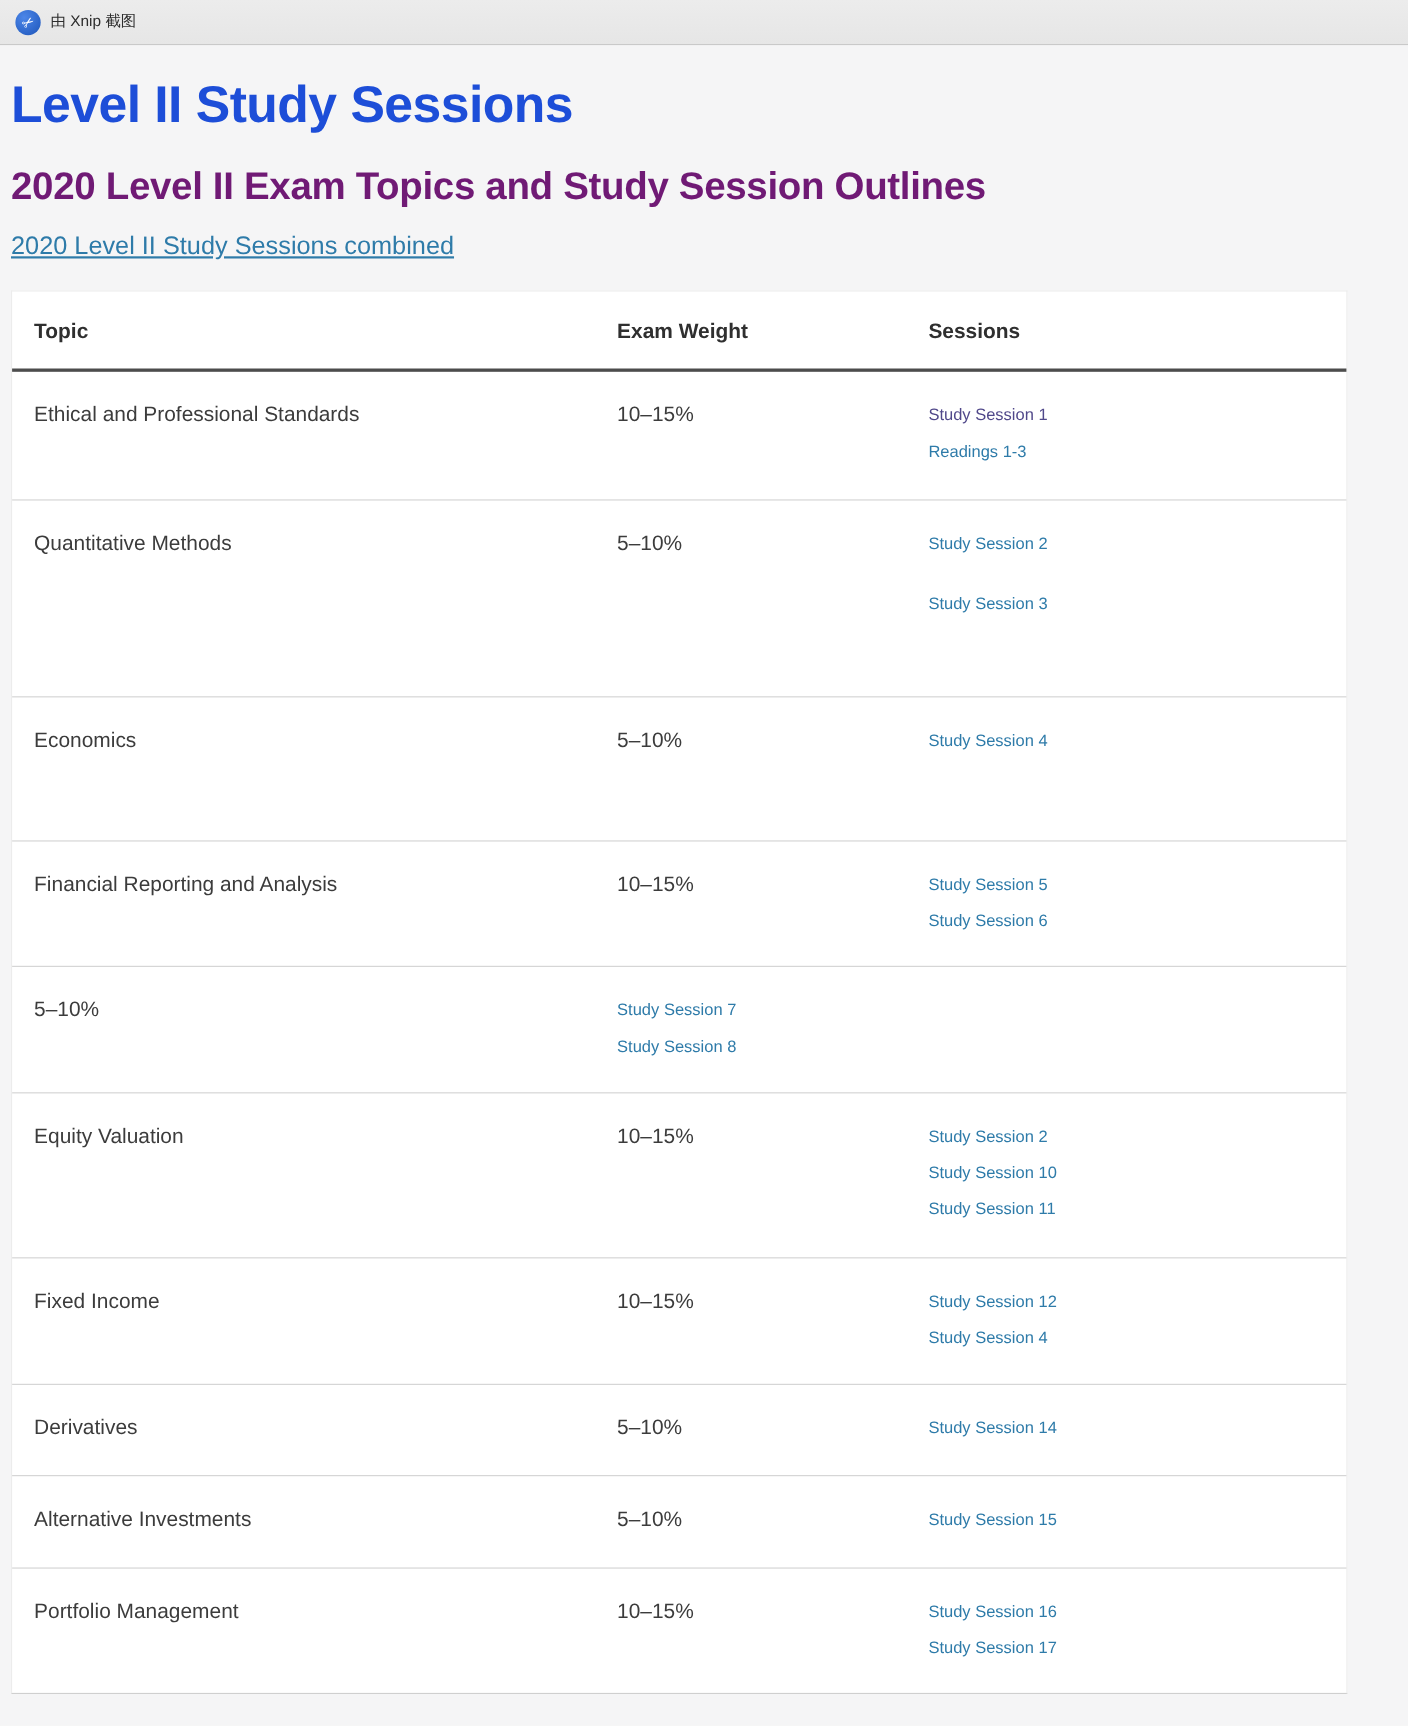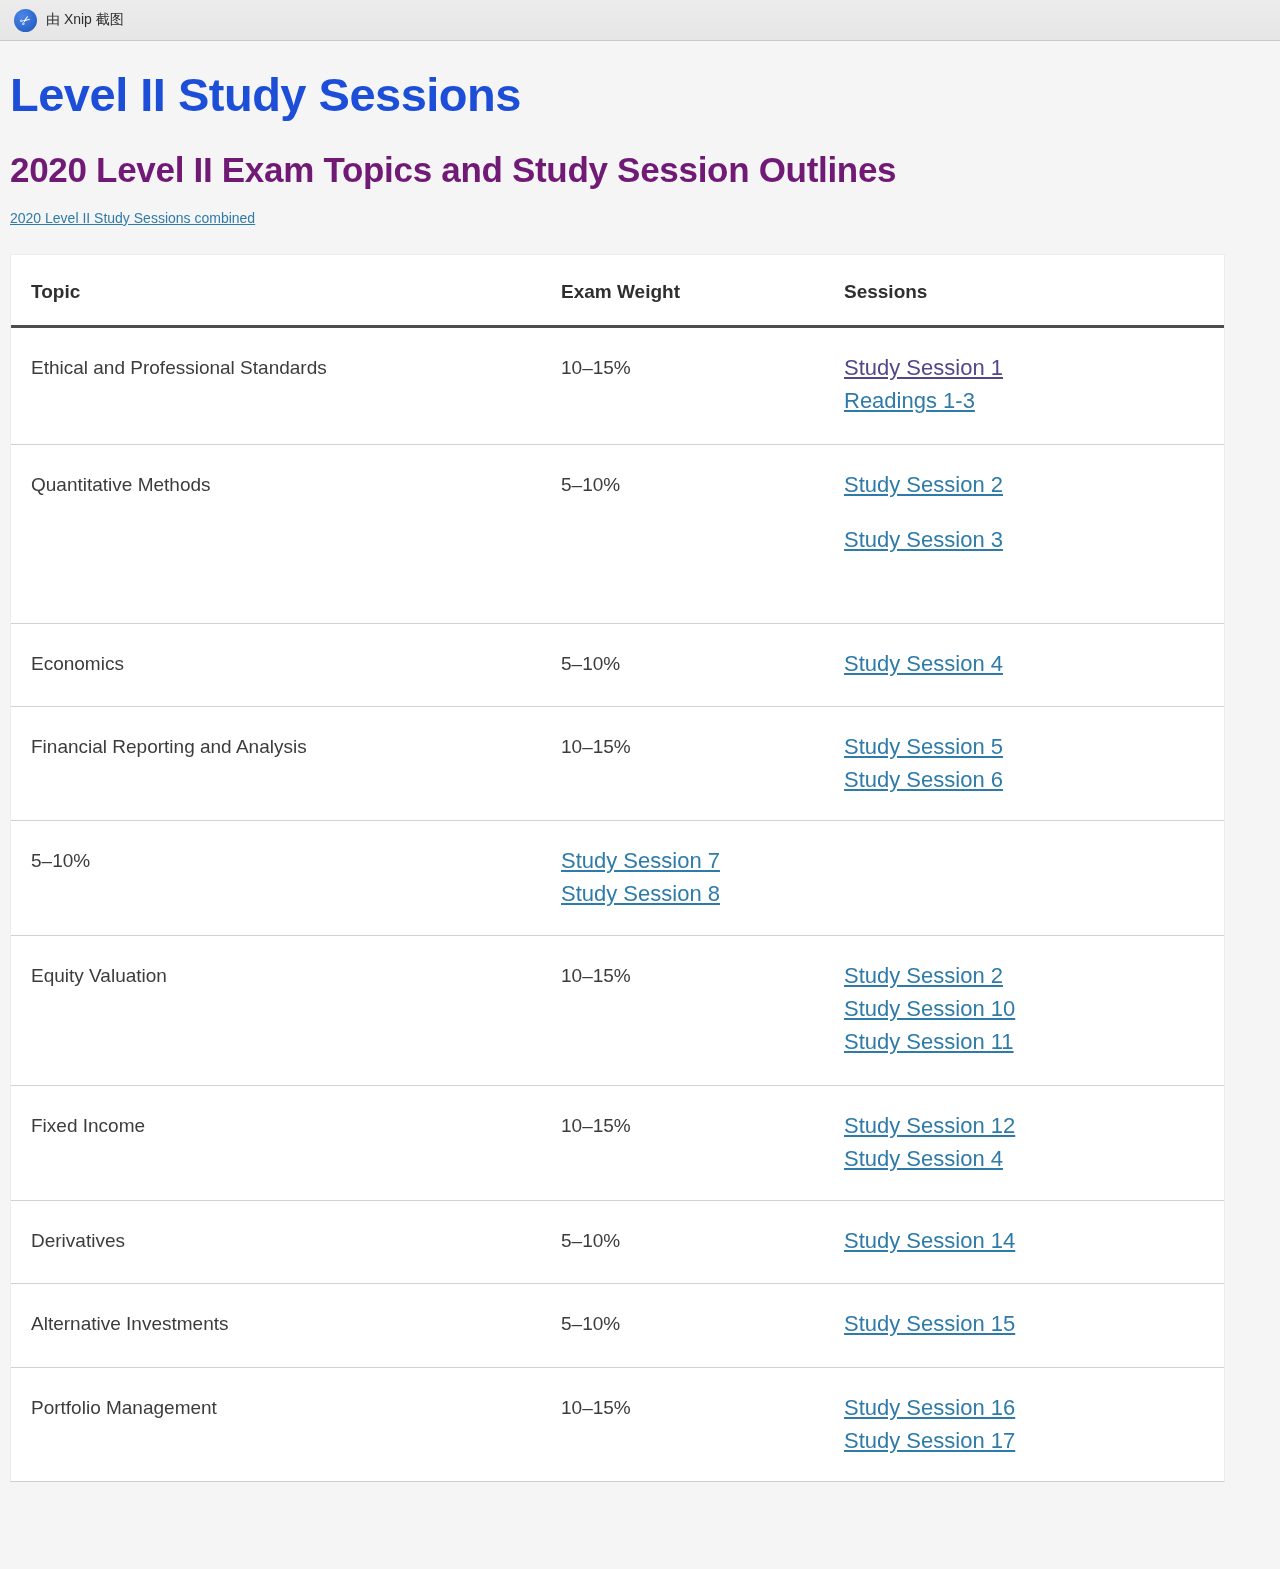--- a/index.html
+++ b/index.html
@@ -35,21 +35,21 @@
     color:#1d4ed8;
   }
   .page-subtitle {
     margin:28px 0 0 10px;
     font-size:35px; font-weight:800; letter-spacing:-0.3px;
     color:#701a75;
   }
   .combined-link {
     display:inline-block;
     margin:20px 0 0 10px;
-    font-size:14px;
+    font-size:23px;
     color:#2e7ba9;
     text-decoration:underline;
     cursor:pointer;
   }
 
   
   .table-card {
     margin:27px 0 0 10px;
     width:1215px;
     background:#ffffff;
@@ -72,34 +72,33 @@
     grid-template-columns:530px 283px 1fr;
     padding:29px 0 18px 20px;
   }
   .trow + .trow { border-top:1px solid #d2d2d2; }
   .tcell { font-size:19px; line-height:22px; color:#3c3c3c; }
 
   
   .trow:nth-child(1){ min-height:116px; }
   .trow:nth-child(2){ min-height:179px; }
   .trow:nth-child(3){ min-height:83px; }
-  .trow:nth-child(4){ min-height:114px; }
+  .trow:nth-child(4){ min-height:114px;margin-top:48px; }
   .trow:nth-child(5){ min-height:115px; }
   .trow:nth-child(6){ min-height:150px; }
   .trow:nth-child(7){ min-height:115px; }
   .trow:nth-child(8){ min-height:83px; }
   .trow:nth-child(9){ min-height:84px; }
   .trow:nth-child(10){ min-height:113px; }
 
   .session-link {
     display:table;
-    font-size:22px; line-height:22px;
+    font-size:15px; line-height:22px;
     margin-bottom:11px;
     color:#2e7ba9;
-    text-decoration:underline;
     cursor:pointer;
   }
   .session-link.visited { color:#50488a; }
   .session-link.gap-before { margin-top:33px; }
 </style>
 </head>
 <body>
 
 
 

